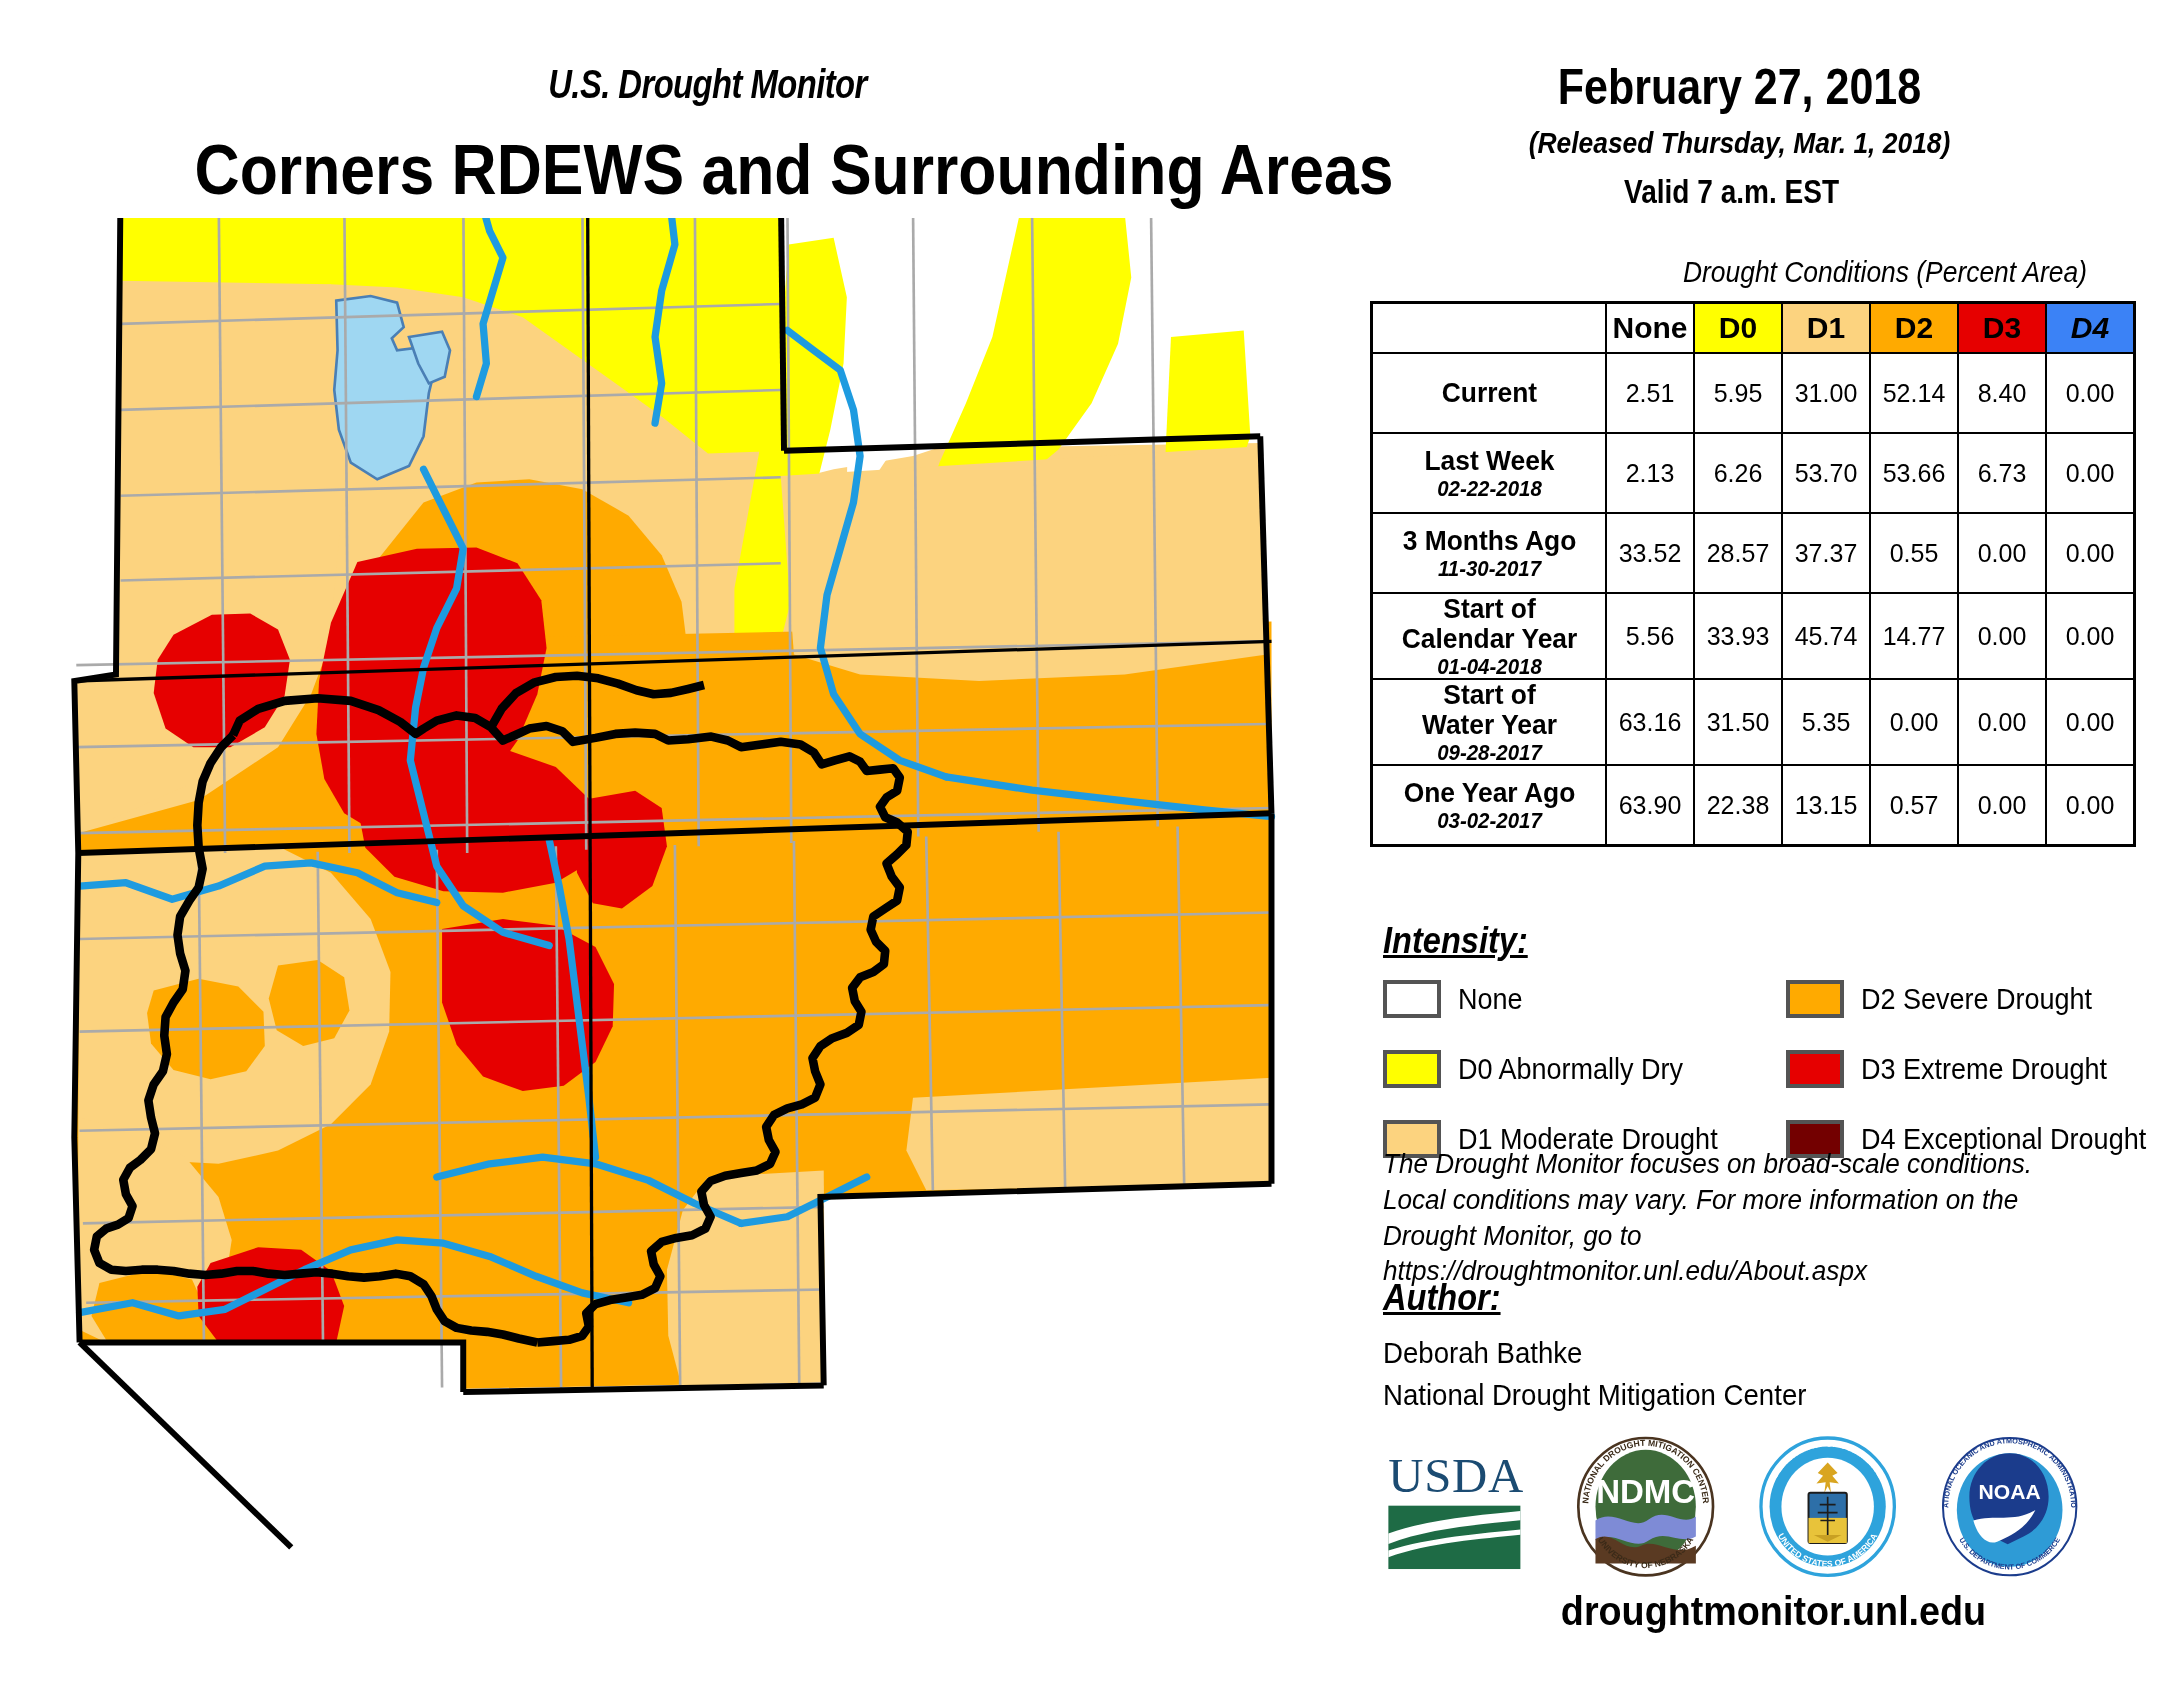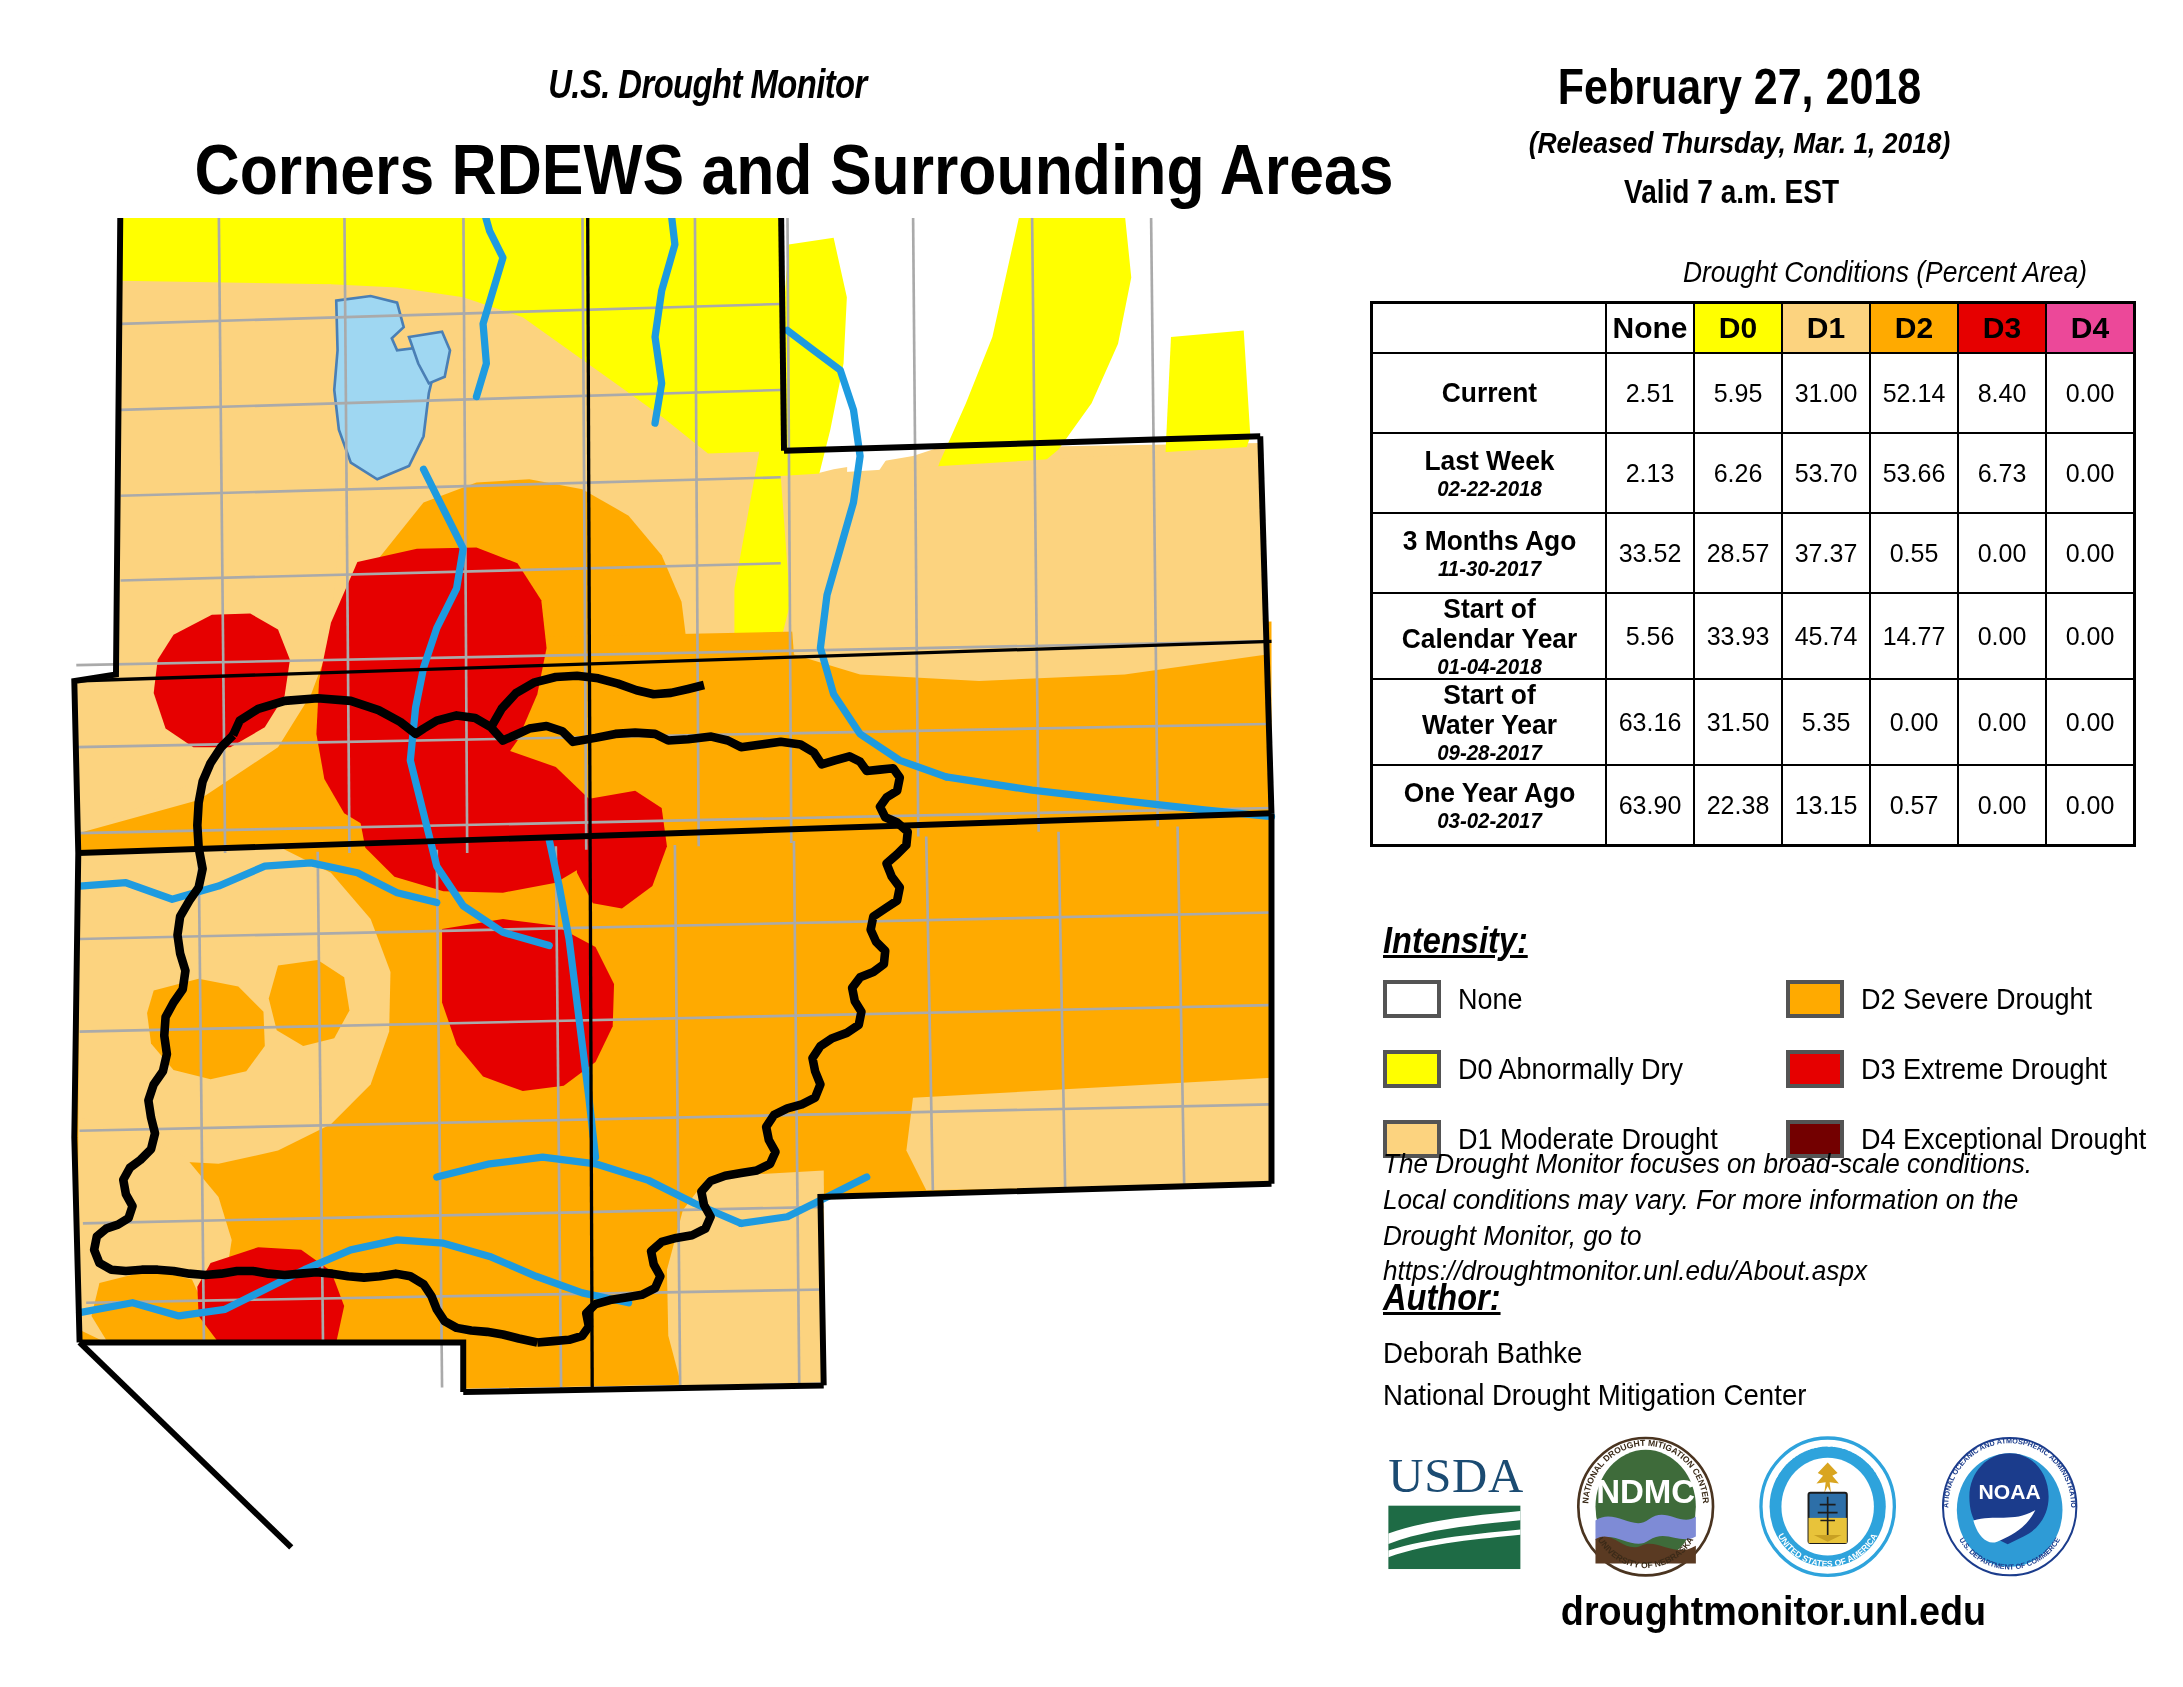--- a/index.html
+++ b/index.html
@@ -69,21 +69,21 @@
   }
   #dm-table .rowlabel .sub{
     display:block; font-weight:bold; font-style:italic; font-size:22px;
     margin-top:1.3px;
   }
   .hdr-none{background:#ffffff;color:#000;}
   .hdr-d0{background:#ffff00;color:#000;margin-left:40px;}
   .hdr-d1{background:#fcd37f;color:#000;}
   .hdr-d2{background:#ffaa00;color:#000;margin-left:10px;}
   .hdr-d3{background:#e60000;color:#fff;}
-  .hdr-d4{background:#ec4899;color:#fff;}
+  .hdr-d4{background:#3b82f6;color:#fff;font-style:italic;}
 
   
   #intensity-title{
     position:absolute; left:1383px; top:920px;
     font-style:italic; font-weight:bold; font-size:37px;
     text-decoration:underline; transform:scaleX(0.88);
     transform-origin:left top; color:#000;
   }
   .legend-col{ position:absolute; }
   .legend-row{ display:flex; align-items:center; height:52px; margin-bottom:18px; }

